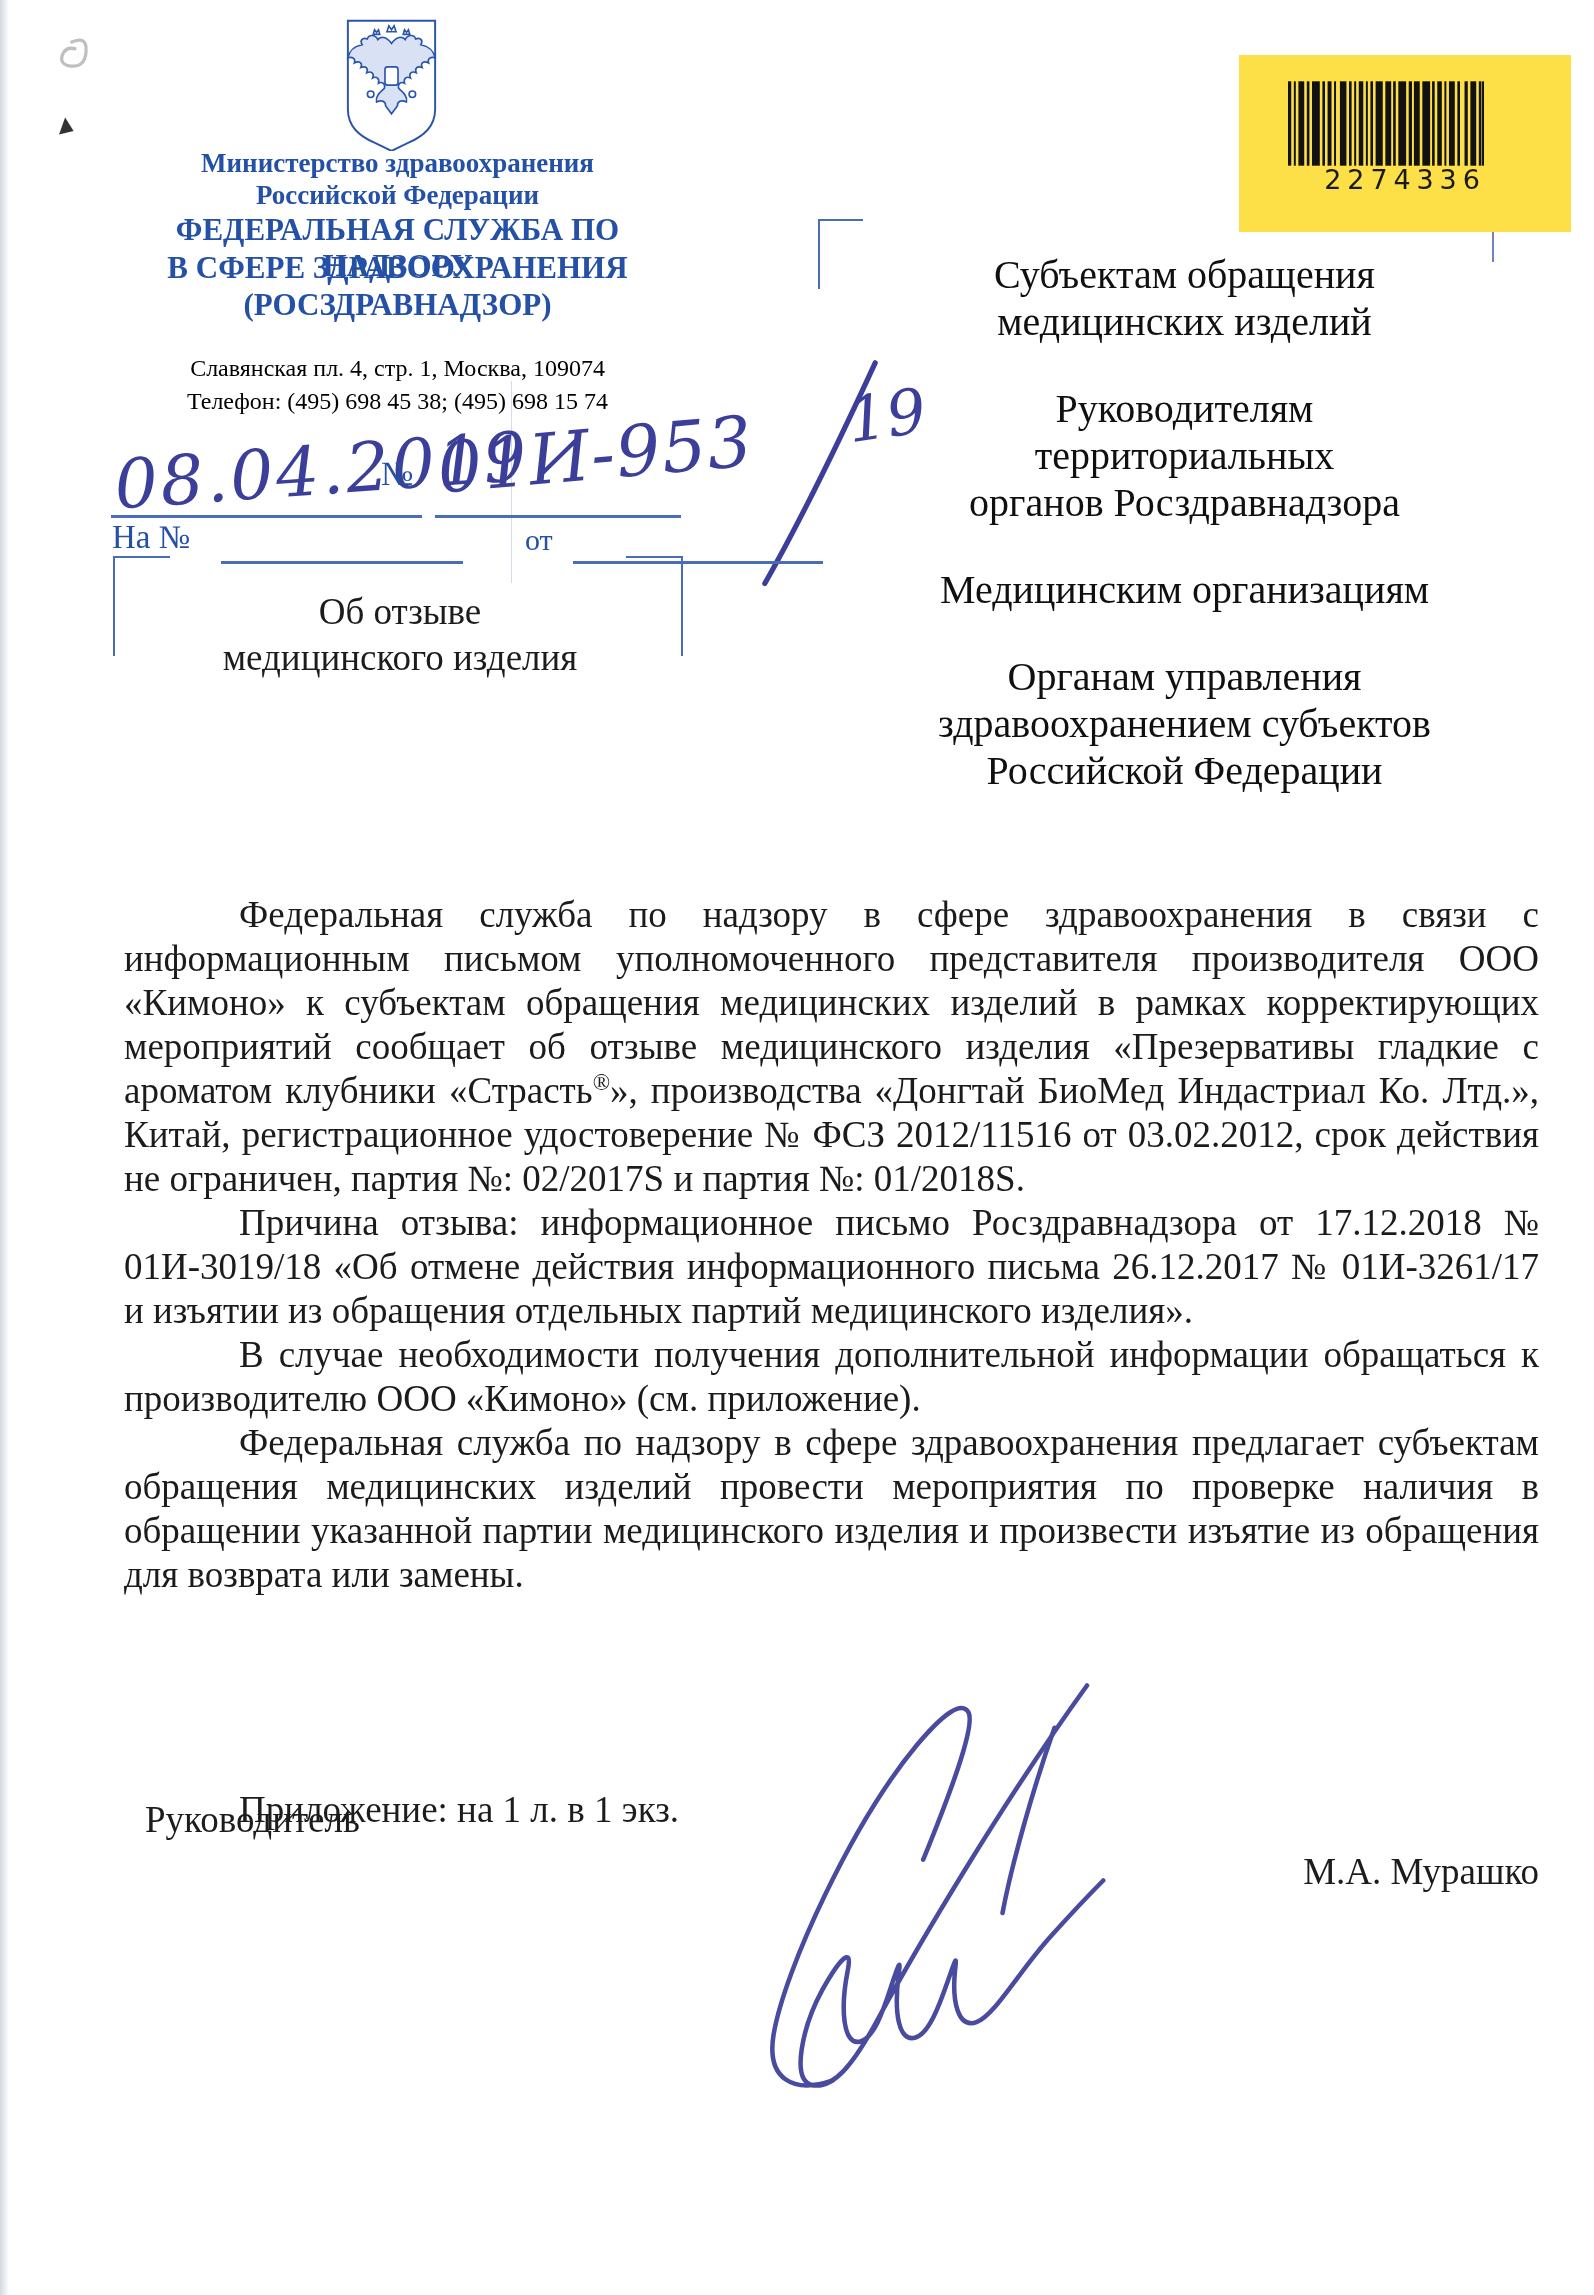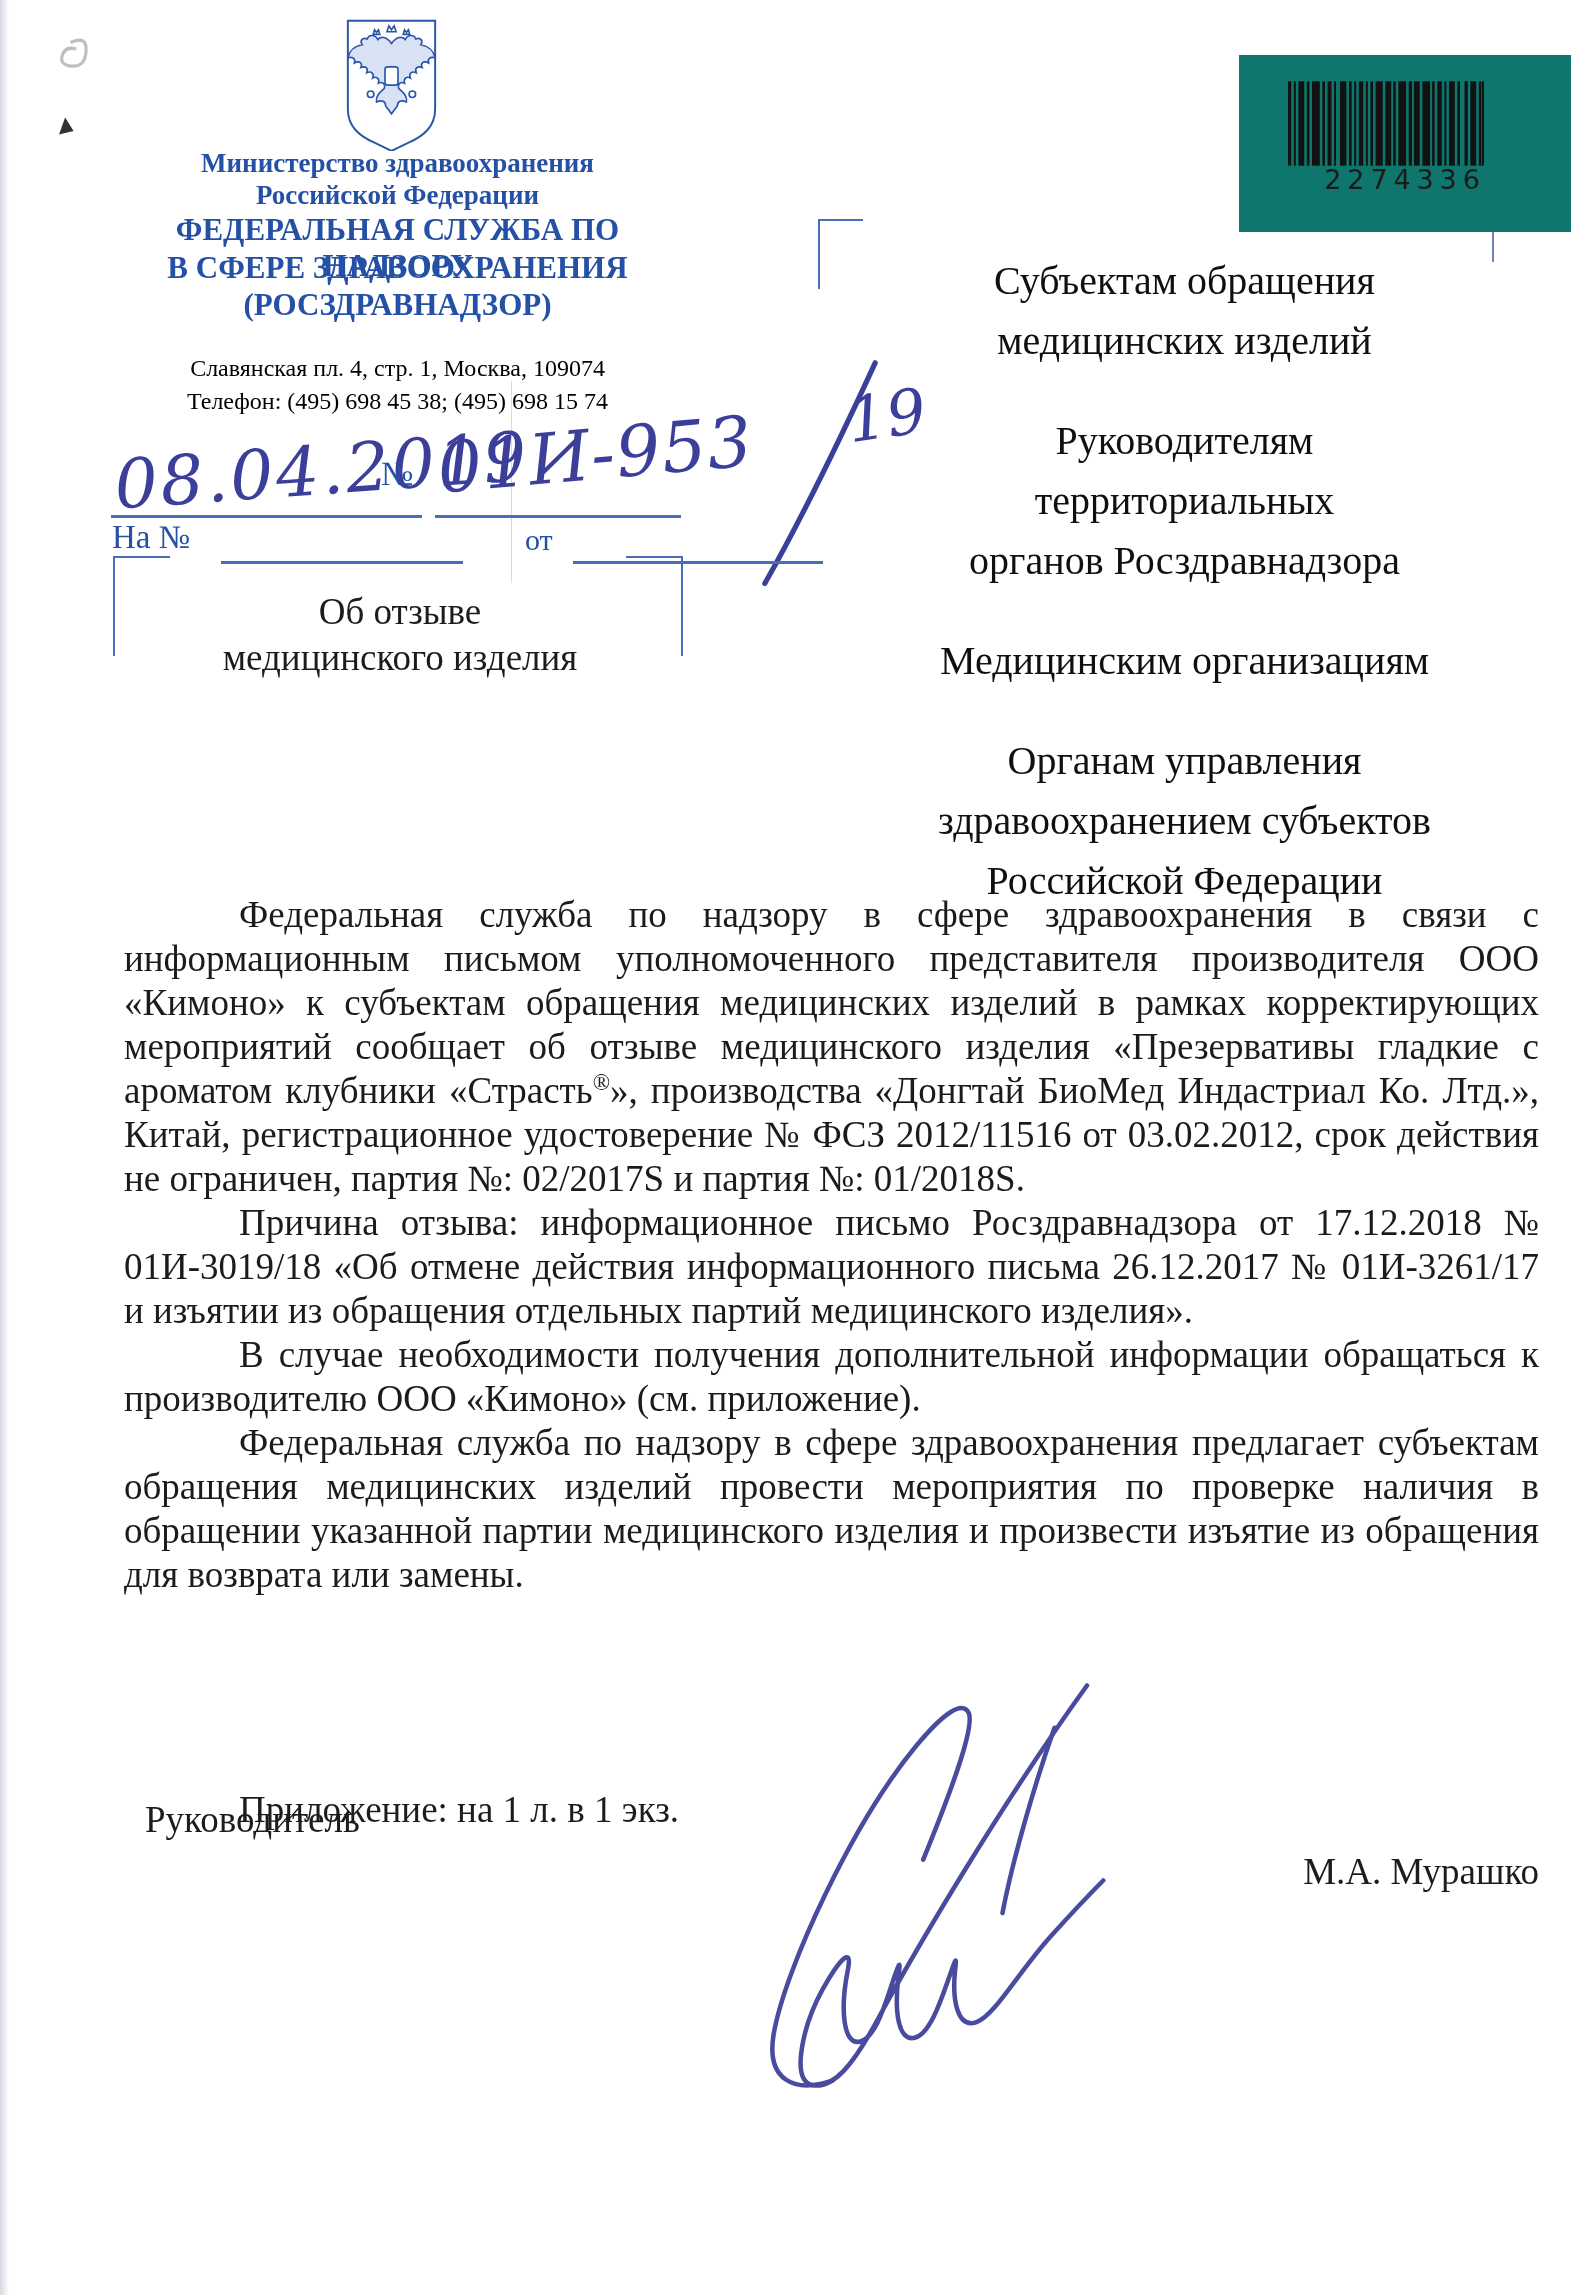--- a/index.html
+++ b/index.html
@@ -39,26 +39,26 @@
   .reply-label{left:112px;top:519px;font-size:33px;color:#2450a6;}
   .reply-from{left:513px;top:523px;font-size:30px;color:#2450a6;margin-left:12px;}
   
   .crn{border:0 solid #4a6db8;}
   .crn-tl{left:113px;top:556px;width:55px;height:98px;border-top-width:2.6px;border-left-width:2.6px;}
   .crn-tr{left:626px;top:556px;width:55px;height:98px;border-top-width:2.6px;border-right-width:2.6px;}
   .crn-addr{left:818px;top:219px;width:43px;height:68px;border-top-width:2.6px;border-left-width:2.6px;}
   
   .subject{left:130px;top:589px;width:540px;text-align:center;font-size:37px;line-height:46px;}
   
-  .bc-card{left:1239px;top:55px;width:332px;height:177px;background:#0f766e;}
+  .bc-card{left:1239px;top:55px;width:332px;height:177px;background:#fde047;}
   .bc-bars{position:absolute;left:49px;top:26px;}
   .bc-num{position:absolute;left:0;top:109px;width:100%;text-align:center;
     font-family:"DejaVu Sans","Liberation Sans",sans-serif;font-size:27px;letter-spacing:5.9px;color:#1a1a1a;}
   
-  .recipients{left:911px;top:251px;width:547px;text-align:center;font-size:40px;line-height:60px;color:#101010;}
+  .recipients{left:911px;top:251px;width:547px;text-align:center;font-size:40px;line-height:47px;color:#101010;}
   .recipients .grp{margin:0 0 40px 0;white-space:pre-line;}
   
   .body-text{left:124px;top:893px;width:1415px;font-size:37px;line-height:44px;text-align:justify;color:#1b1b1b;}
   .body-text p{margin:0;text-indent:115px;}
   .body-text sup{font-size:.62em;vertical-align:super;line-height:0;}
   
   .attachment{left:239px;top:1788px;font-size:37px;}
   .signer-title{left:145px;top:1798px;font-size:37px;}
   .signer-name{left:1236px;top:1850px;width:303px;text-align:right;font-size:37px;}
   .signature{left:638px;top:1666px;}

